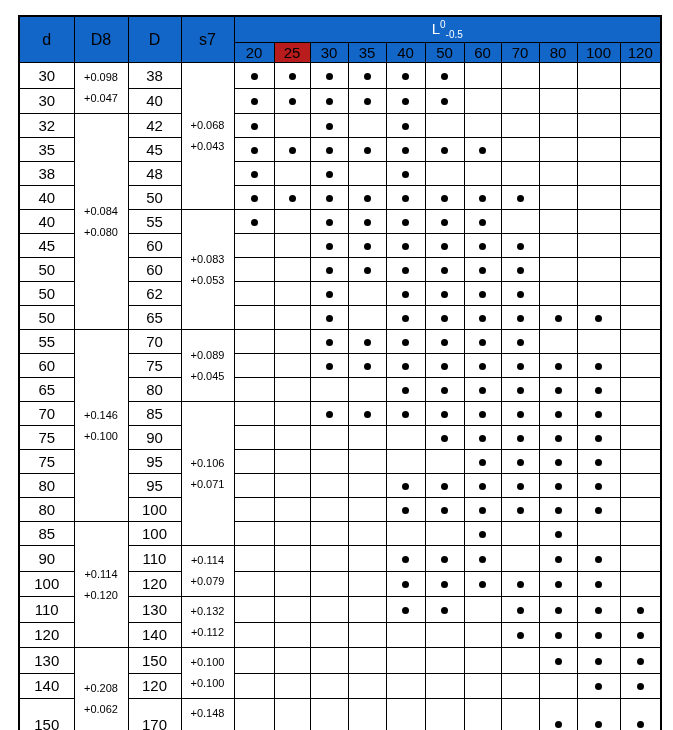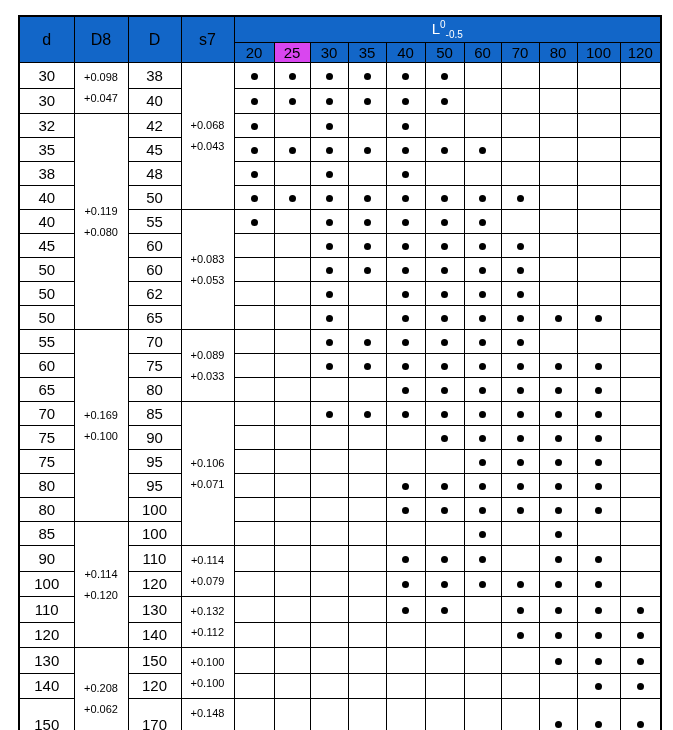--- a/index.html
+++ b/index.html
@@ -45,21 +45,21 @@
     <thead>
       <tr>
         <th class="hd" rowspan="2" style="background: rgb(18, 102, 200);">d</th>
         <th class="hd" rowspan="2" style="background: rgb(18, 102, 200);">D8</th>
         <th class="hd" rowspan="2" style="background: rgb(18, 102, 200);">D</th>
         <th class="hd" rowspan="2" style="background: rgb(18, 102, 200);">s7</th>
         <th class="hd hL" colspan="11" style="background: rgb(18, 102, 200); color: rgb(255, 255, 255);"><span>L</span><sup>0</sup><sub>-0.5</sub></th>
       </tr>
       <tr id="len-row">
           <th class="hlen" style="background: rgb(18, 102, 200);">20</th>
-          <th class="hlen" style="background: #d946ef;">25</th>
+          <th class="hlen" style="background: #b91c1c;">25</th>
           <th class="hlen" style="background: rgb(18, 102, 200);">30</th>
           <th class="hlen" style="background: rgb(18, 102, 200);">35</th>
           <th class="hlen" style="background: rgb(18, 102, 200);">40</th>
           <th class="hlen" style="background: rgb(18, 102, 200);">50</th>
           <th class="hlen" style="background: rgb(18, 102, 200);">60</th>
           <th class="hlen" style="background: rgb(18, 102, 200);">70</th>
           <th class="hlen" style="background: rgb(18, 102, 200);">80</th>
           <th class="hlen" style="background: rgb(18, 102, 200);">100</th>
           <th class="hlen" style="background: rgb(18, 102, 200);">120</th>
         </tr>
@@ -99,21 +99,21 @@
           <td><span class="dot" style="background: rgb(0, 0, 0);"></span></td>
           <td></td>
           <td></td>
           <td></td>
           <td></td>
           <td></td>
         </tr>
         <tr>
           <td class="num">32</td>
           <td class="tol" rowspan="9">
-            <div>+0.119</div>
+            <div>+0.084</div>
             <div>+0.080</div>
           </td>
           <td class="num">42</td>
           <td><span class="dot" style="background: rgb(0, 0, 0);"></span></td>
           <td></td>
           <td><span class="dot" style="background: rgb(0, 0, 0);"></span></td>
           <td></td>
           <td><span class="dot" style="background: rgb(0, 0, 0);"></span></td>
           <td></td>
           <td></td>
@@ -242,27 +242,27 @@
           <td><span class="dot" style="background: rgb(0, 0, 0);"></span></td>
           <td><span class="dot" style="background: rgb(0, 0, 0);"></span></td>
           <td><span class="dot" style="background: rgb(0, 0, 0);"></span></td>
           <td><span class="dot" style="background: rgb(0, 0, 0);"></span></td>
           <td><span class="dot" style="background: rgb(0, 0, 0);"></span></td>
           <td></td>
         </tr>
         <tr>
           <td class="num">55</td>
           <td class="tol" rowspan="8">
-            <div>+0.169</div>
+            <div>+0.146</div>
             <div>+0.100</div>
           </td>
           <td class="num">70</td>
           <td class="tol" rowspan="3">
             <div>+0.089</div>
-            <div>+0.033</div>
+            <div>+0.045</div>
           </td>
           <td></td>
           <td></td>
           <td><span class="dot" style="background: rgb(0, 0, 0);"></span></td>
           <td><span class="dot" style="background: rgb(0, 0, 0);"></span></td>
           <td><span class="dot" style="background: rgb(0, 0, 0);"></span></td>
           <td><span class="dot" style="background: rgb(0, 0, 0);"></span></td>
           <td><span class="dot" style="background: rgb(0, 0, 0);"></span></td>
           <td><span class="dot" style="background: rgb(0, 0, 0);"></span></td>
           <td></td>

